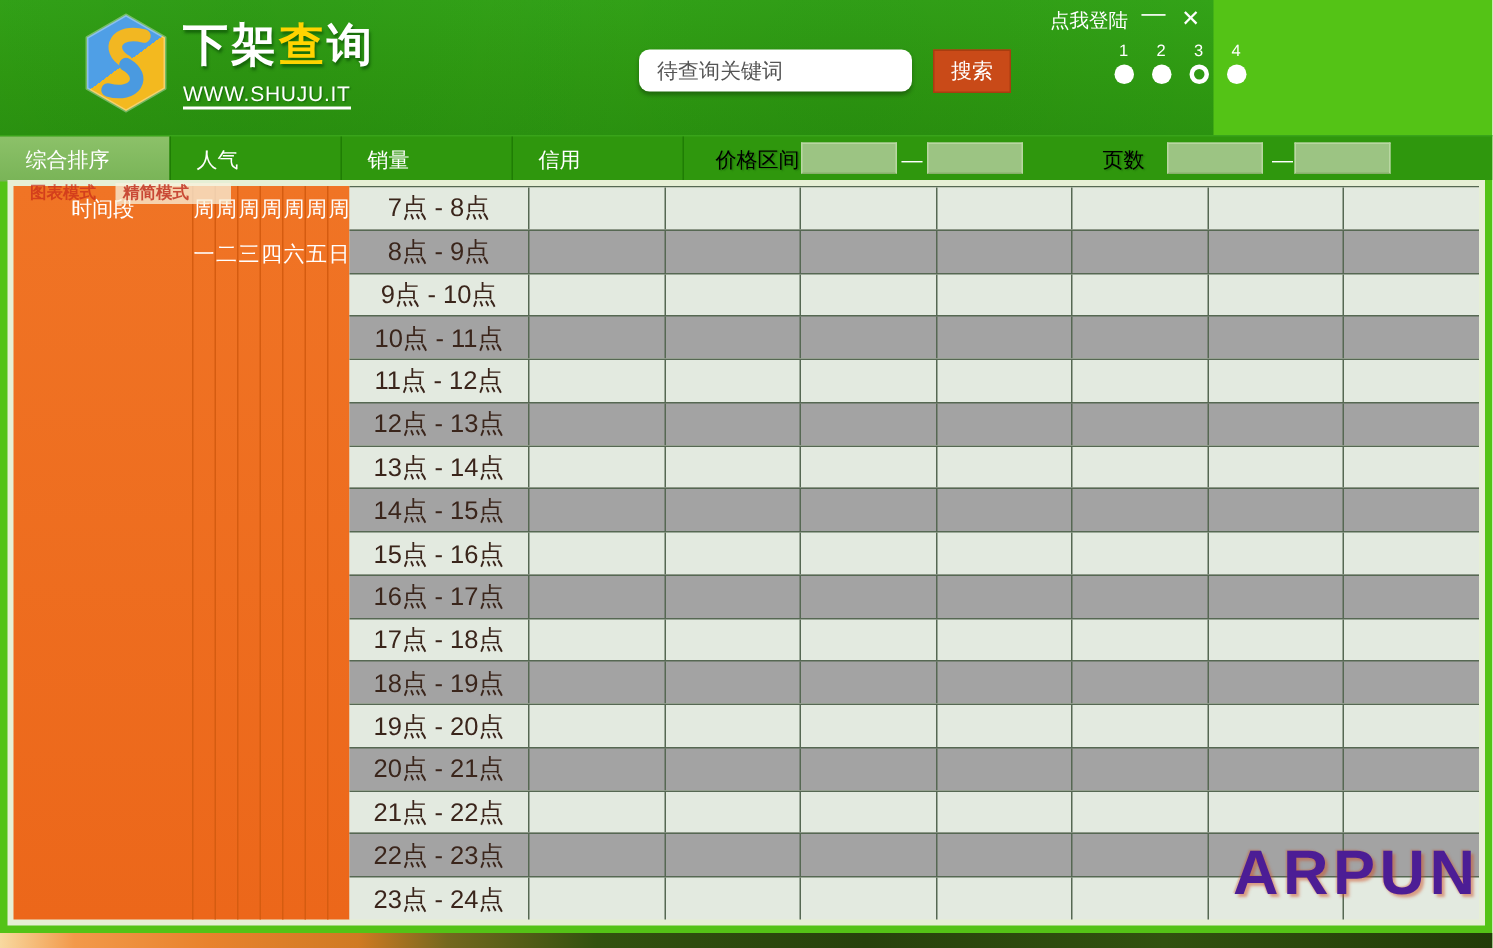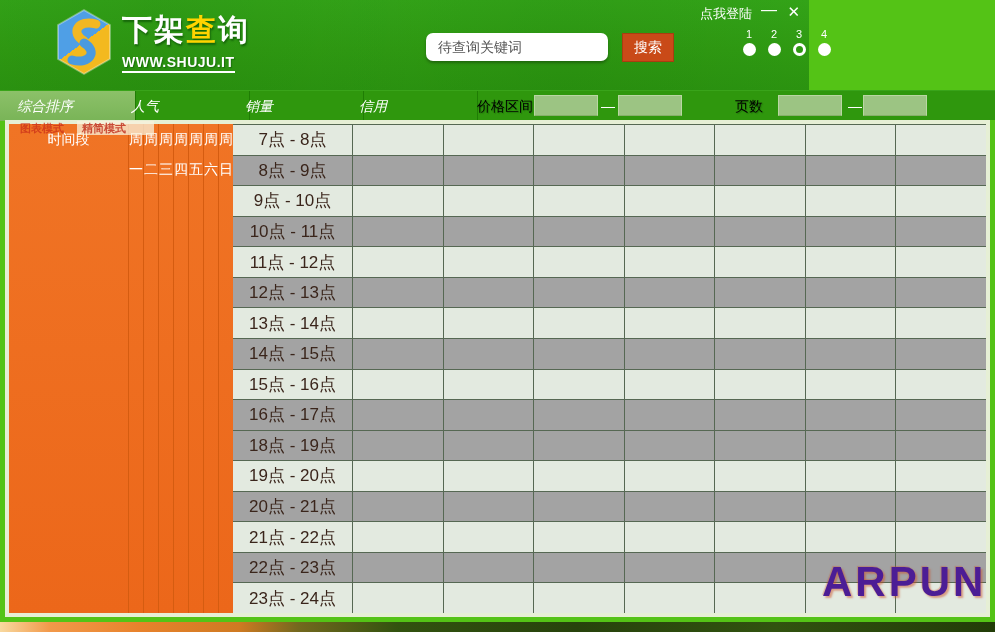--- a/index.html
+++ b/index.html
@@ -11,21 +11,21 @@
   .titlebar { position:absolute; top:0; left:0; width:809px; height:90px;
     background:linear-gradient(180deg,#33a318 0%,#2f9a12 55%,#2b9310 100%); }
   .titlebar::after{content:"";position:absolute;inset:0;
     background:radial-gradient(circle at 20% 30%,rgba(0,60,0,.08),transparent 40%),
                radial-gradient(circle at 70% 70%,rgba(0,60,0,.07),transparent 45%);}
   .logo { position:absolute; left:52px; top:8px; width:64px; height:68px; z-index:2; }
   .brand { position:absolute; left:122px; top:10px; z-index:2; }
   .brand-title { font-size:30px; font-weight:bold; color:#fff; letter-spacing:2px;
     text-shadow:1px 2px 2px rgba(0,60,0,.55); }
   .brand-title .accent { color:#ffd400; }
-  .brand-site { display:inline-block; margin-top:3px; font-size:14px; font-weight:bold;
+  .brand-site { display:inline-block; margin-top:3px; font-size:14px; font-weight:normal;
     color:#fff; letter-spacing:.5px; border-bottom:2px solid #fff; padding-bottom:1px;
     text-shadow:1px 1px 1px rgba(0,60,0,.4); cursor:pointer; }
   .search-input { position:absolute; left:426px; top:33px; width:182px; height:28px;
     border:none; border-radius:7px; padding:4px 12px; font-size:14px; color:#000000;
     background:#fff; box-shadow:0 2px 3px rgba(0,0,0,.3); outline:none; z-index:2; }
   .search-input::placeholder { color:#555; }
   .search-btn { position:absolute; left:622px; top:33px; width:52px; height:29px;
     background:#c94a18; border:1px solid #a83d10; color:#fff; font-size:14px;
     cursor:pointer; z-index:2; }
   .radios { position:absolute; left:742px; top:28px; display:flex; gap:11px; z-index:2; }
@@ -33,23 +33,23 @@
   .radio .num { font-size:11px; color:#fff; line-height:12px; }
   .radio .dot { width:13px; height:13px; border-radius:50%; background:#fff; margin-top:3px; }
   .radio .dot.hollow { background:transparent; border:3px solid #fff; }
   .login { position:absolute; right:57px; top:5px; font-size:13px; color:#fff; cursor:pointer; z-index:2; }
   .btn-min { position:absolute; right:32px; top:1px; font-size:16px; color:#fff; cursor:pointer; z-index:2; }
   .btn-close { position:absolute; right:9px; top:3px; font-size:15px; color:#fff; cursor:pointer; z-index:2; }
 
   
   .tabbar { position:absolute; top:90px; left:0; width:995px; height:30px;
     background:#2f970d; border-top:1px solid #39a41a; }
-  .tab { position:absolute; top:0; height:30px; width:136px; line-height:30px;
+  .tab { position:absolute; top:0; height:30px; width:114px; line-height:30px;
     padding-left:17px; color:#fff; font-size:14px; cursor:pointer;
-    border-right:1px solid #1f7d04;font-style:italic; }
+    border-right:1px solid #1f7d04; }
   .tab.t0{left:0;} .tab.t1{left:114px;} .tab.t2{left:228px;} .tab.t3{left:342px;}
   .tab.active { background:linear-gradient(180deg,#8cc169 0%,#79b457 100%); }
   .flabel { position:absolute; top:0; height:30px; line-height:30px; color:#000000;
     font-size:14px; text-shadow:1px 1px 1px rgba(0,60,0,.35); }
   .flabel.price { left:477px; } .flabel.pages { left:735px; }
   .finput { position:absolute; top:4px; width:64px; height:21px; background:#9cc483;
     border:1px solid #b9d7a2; border-bottom-color:#86b06a; outline:none;
     font-size:13px; color:#234; padding:0 4px; }
   .finput.p1{left:534px;} .finput.p2{left:618px;} .finput.g1{left:778px;} .finput.g2{left:863px;}
   .dash { position:absolute; top:0; height:30px; line-height:30px; color:#fff; font-size:14px; }
@@ -154,22 +154,22 @@
     <input class="finput g2" value="" style="">
   </div>
 
   <div class="table-area">
     <div class="thead">
         <div class="th time">时间段</div>
         <div class="th">周一</div>
         <div class="th">周二</div>
         <div class="th">周三</div>
         <div class="th">周四</div>
+        <div class="th">周六</div>
         <div class="th">周五</div>
-        <div class="th">周六</div>
         <div class="th">周日</div>
       </div>
     <div class="tbody">
         <div class="tr odd">
           <div class="td time">7点 - 8点</div>
           <div class="td"></div>
           <div class="td"></div>
           <div class="td"></div>
           <div class="td"></div>
           <div class="td"></div>
@@ -251,20 +251,30 @@
           <div class="td"></div>
           <div class="td"></div>
           <div class="td"></div>
           <div class="td"></div>
           <div class="td"></div>
           <div class="td"></div>
           <div class="td"></div>
         </div>
         <div class="tr even">
           <div class="td time">16点 - 17点</div>
+          <div class="td"></div>
+          <div class="td"></div>
+          <div class="td"></div>
+          <div class="td"></div>
+          <div class="td"></div>
+          <div class="td"></div>
+          <div class="td"></div>
+        </div>
+        <div class="tr odd">
+          <div class="td time">17点 - 18点</div>
           <div class="td"></div>
           <div class="td"></div>
           <div class="td"></div>
           <div class="td"></div>
           <div class="td"></div>
           <div class="td"></div>
           <div class="td"></div>
         </div>
         <div class="tr even">
           <div class="td time">18点 - 19点</div>

